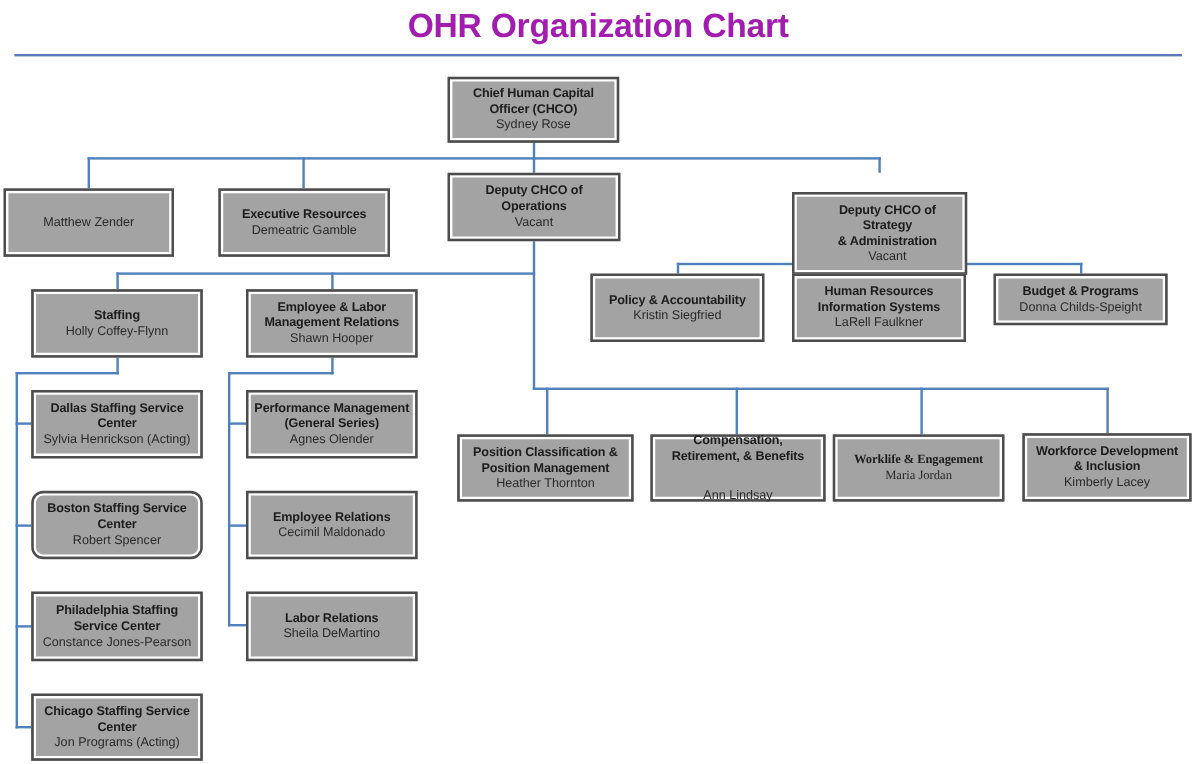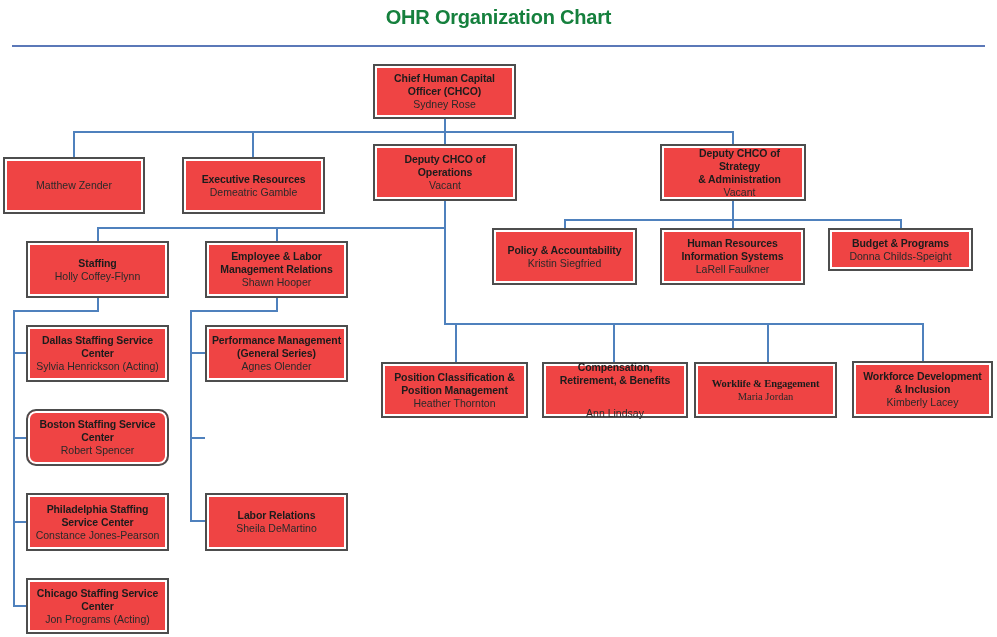--- a/index.html
+++ b/index.html
@@ -2,30 +2,30 @@
 <html><head>
 <meta charset="utf-8">
 <style>
   html,body { margin:0; padding:0; background:#ffffff; }
   .canvas {
     position:relative; width:997px; height:637px; background:#ffffff;
     font-family:"Liberation Sans", sans-serif; overflow:hidden;
   }
   .chart-title {
     position:absolute; left:0; top:6px; width:100%;
-    text-align:center; font-size:20px; font-weight:bold; color:#15803d;
+    text-align:center; font-size:28px; font-weight:bold; color:#a21caf;
     letter-spacing:-0.2px;
   }
   .title-rule {
     position:absolute; left:12px; top:45px; width:973px; height:2px;
     background:#5b78b8;
   }
   .node {
     position:absolute; box-sizing:border-box;
-    background:#ef4444;
+    background:#a3a3a3;
     border:2px solid #4d4d4d;
     box-shadow: inset 0 0 0 2px #ffffff;
     display:flex; flex-direction:column; align-items:center; justify-content:center;
     text-align:center; padding:2px 3px;
   }
   .node .t {
     font-weight:bold; font-size:10.5px; line-height:13px; color:#1c1c1c;
     white-space:pre-line; letter-spacing:-0.1px;
   }
   .node .n {
@@ -94,21 +94,21 @@
     <div class="t">Executive Resources</div>
     <div class="n">Demeatric Gamble</div>
   </div>
 
   <div class="node" style="left:373px; top:144px; width:144px; height:57px;">
     <div class="t">Deputy CHCO of
 Operations</div>
     <div class="n">Vacant</div>
   </div>
 
-  <div class="node" style="left:660px; top:144px; width:146px; height:57px;padding-left:16px;">
+  <div class="node" style="left:660px; top:160px; width:146px; height:69px;padding-left:16px;">
     <div class="t">Deputy CHCO of Strategy
 &amp; Administration</div>
     <div class="n">Vacant</div>
   </div>
 
   <div class="node" style="left:492px; top:228px; width:145px; height:57px;">
     <div class="t">Policy &amp; Accountability</div>
     <div class="n">Kristin Siegfried</div>
   </div>
 
@@ -157,20 +157,24 @@
 Center</div>
     <div class="n">Jon Programs (Acting)</div>
   </div>
 
   <div class="node" style="left:205px; top:325px; width:143px; height:57px;">
     <div class="t">Performance Management
 (General Series)</div>
     <div class="n">Agnes Olender</div>
   </div>
 
+  <div class="node" style="left:205px; top:409px; width:143px; height:57px;">
+    <div class="t">Employee Relations</div>
+    <div class="n">Cecimil Maldonado</div>
+  </div>
 
   <div class="node" style="left:205px; top:493px; width:143px; height:58px;">
     <div class="t">Labor Relations</div>
     <div class="n">Sheila DeMartino</div>
   </div>
 
   <div class="node" style="left:381px; top:362px; width:147px; height:56px;">
     <div class="t">Position Classification &amp;
 Position Management</div>
     <div class="n">Heather Thornton</div>

